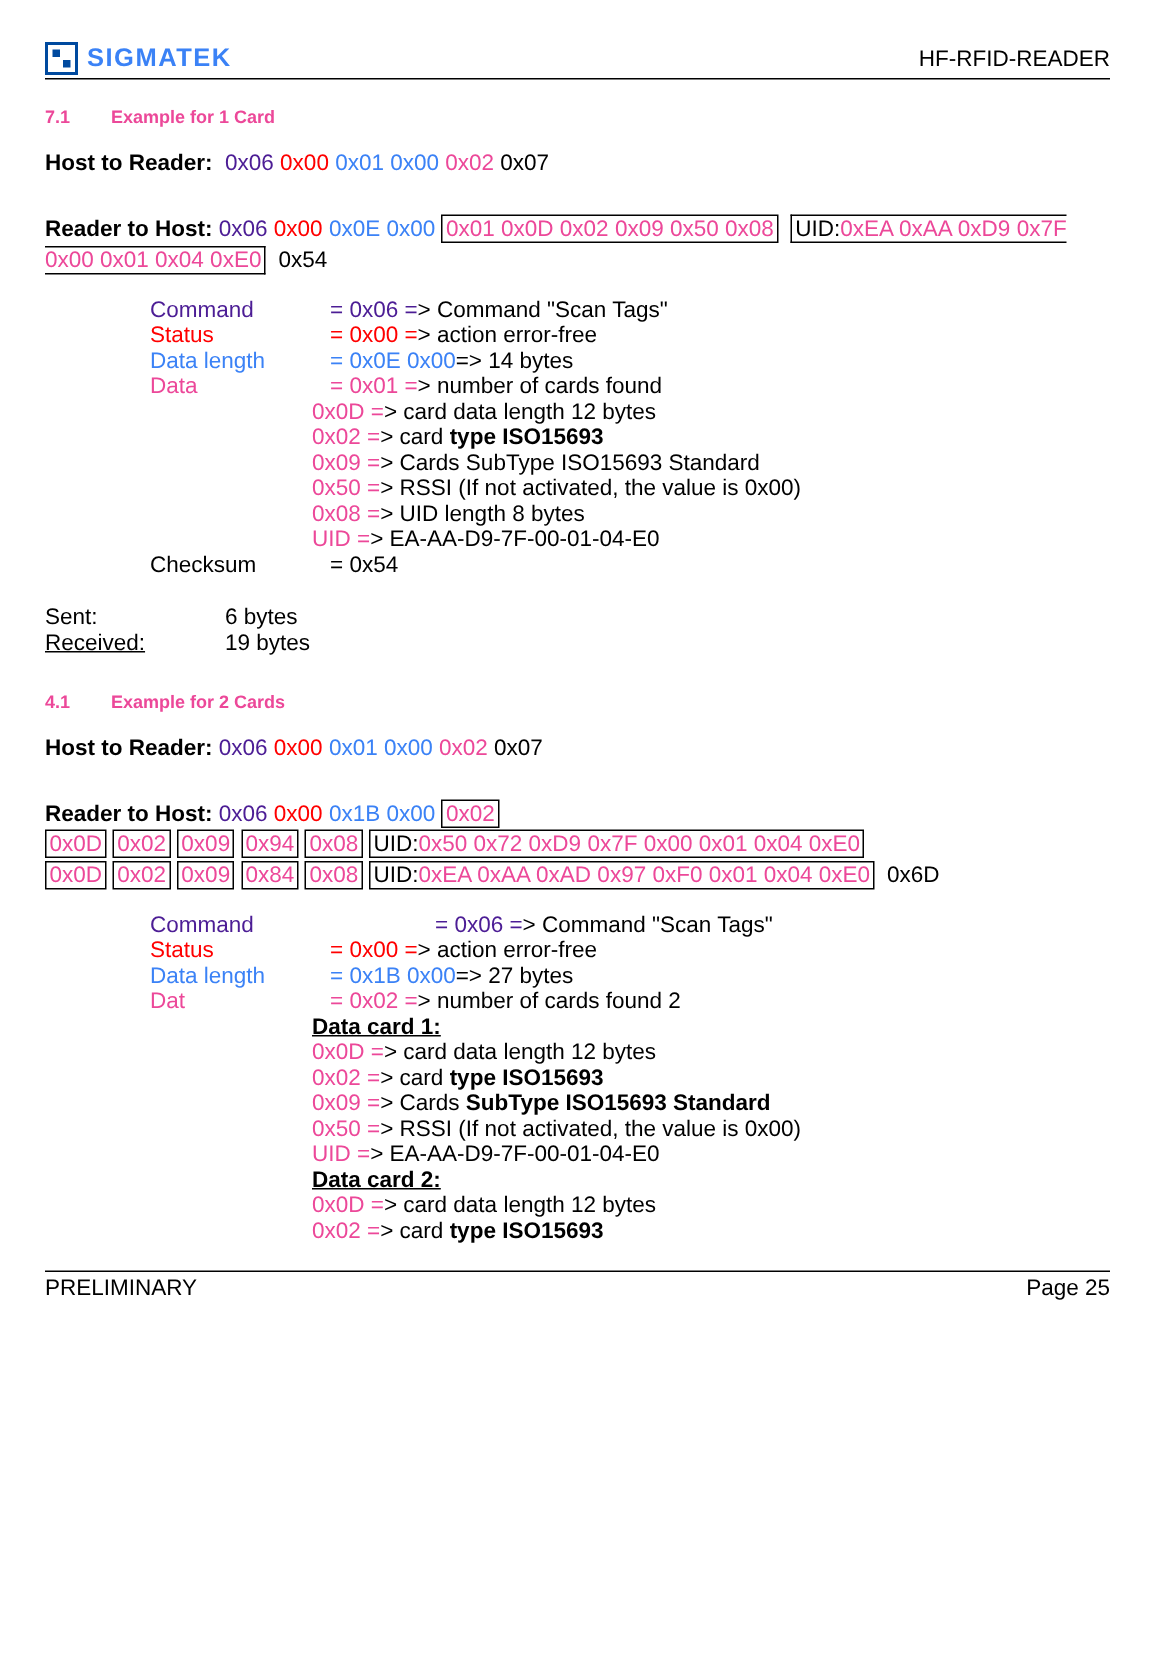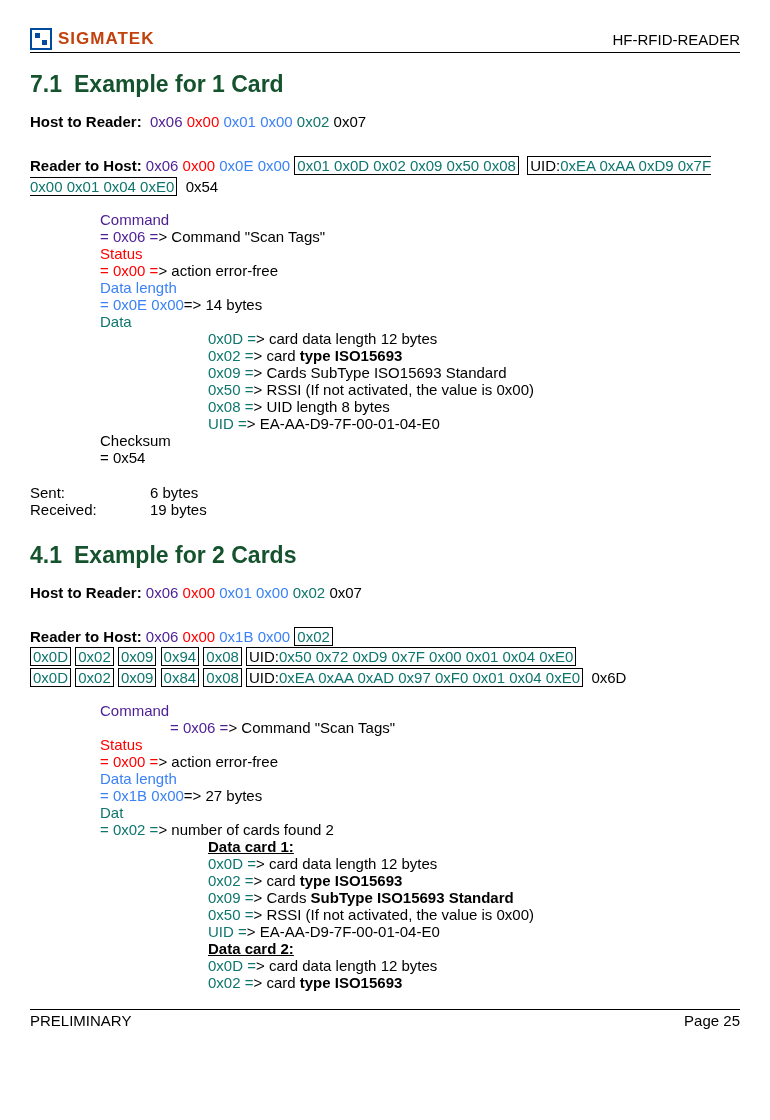--- a/index.html
+++ b/index.html
@@ -33,38 +33,38 @@
   .logo-sq::before, .logo-sq::after {
     content: "";
     position: absolute;
     background: #004a9f;
   }
   .logo-sq::before { left:3px; top:3px; width:5px; height:5px; }
   .logo-sq::after  { right:3px; bottom:3px; width:5px; height:5px; }
   .logo-text {
     font-weight: bold;
     letter-spacing: 1px;
-    color: #c2410c;
+    color: #3b82f6;
     font-size: 17px;
   }
   .doc-id { font-size: 15px; text-align: right; }
   h2.sec {
-    color: #14532d;
-    font-size: 23px;
+    color: #ec4899;
+    font-size: 12px;
     margin: 14px 0 14px 0;
   }
   h2.sec .num { display:inline-block; width: 44px; }
   .para { margin: 6px 0 24px 0; line-height: 1.35; }
   .blue  { color: #4c1d95; }
   .red   { color: #ff0000; }
   .orange{ color: #3b82f6; }
-  .green { color: #0f766e; }
+  .green { color: #ec4899; }
   .boxed { border: 1px solid #000; padding: 0 2px; margin-top: 28px; }
   .tbl { margin-left: 70px; margin-bottom: 18px; }
-  .tbl .row { display:flex;flex-direction:column; }
+  .tbl .row { display:flex; }
   .tbl .lab { width: 120px; }
   .tbl .eq  { margin-left: 0; }
   .sub { margin-left: 108px; }
   .footer {
     display:flex;
     justify-content: space-between;
     border-top: 1px solid #000;
     padding-top: 2px;
     margin-top: 10px;
     font-size: 15px;
@@ -116,36 +116,37 @@
   <div class="row">
       <span class="lab red">Status</span>
       <span class="eq"><span class="red">= 0x00 =</span><span>&gt; action error-free</span></span>
     </div>
   <div class="row">
       <span class="lab orange">Data length</span>
       <span class="eq"><span class="orange">=    0x0E 0x00</span><span>=&gt; 14 bytes</span></span>
     </div>
   <div class="row">
       <span class="lab green">Data</span>
+      <span class="eq"><span class="green">= 0x01 =</span><span>&gt; number of cards found</span></span>
     </div>
   <div class="sub"><span class="green">0x0D =</span><span>&gt; card data length 12 bytes</span></div>
   <div class="sub"><span class="green">0x02 =</span><span>&gt; card </span><b>type ISO15693</b></div>
   <div class="sub"><span class="green">0x09 =</span><span>&gt; Cards SubType ISO15693 Standard</span></div>
   <div class="sub"><span class="green">0x50 =</span><span>&gt; RSSI (If not activated, the value is 0x00)</span></div>
   <div class="sub"><span class="green">0x08 =</span><span>&gt; UID length 8 bytes</span></div>
   <div class="sub"><span class="green">UID  =</span><span>&gt;  EA-AA-D9-7F-00-01-04-E0</span></div>
   <div class="row">
       <span class="lab">Checksum</span>
       <span class="eq">= 0x54</span>
     </div>
 </div>
 
 <div style="margin-bottom:24px;">
   <div><span style="display:inline-block;width:120px;">Sent:</span><span>6 bytes</span></div>
-  <div><span style="display:inline-block;width:120px;">Received:</span><span>19 bytes</span></div>
+  <div><span style="display:inline-block;width:120px;text-decoration:underline;">Received:</span><span>19 bytes</span></div>
 </div>
 
 <h2 class="sec">
   <span class="num">4.1</span><span>Example for 2 Cards</span>
 </h2>
 
 <div class="para">
   <b>Host to Reader:</b>
   <span class="blue">0x06</span>
   <span class="red">0x00</span>

